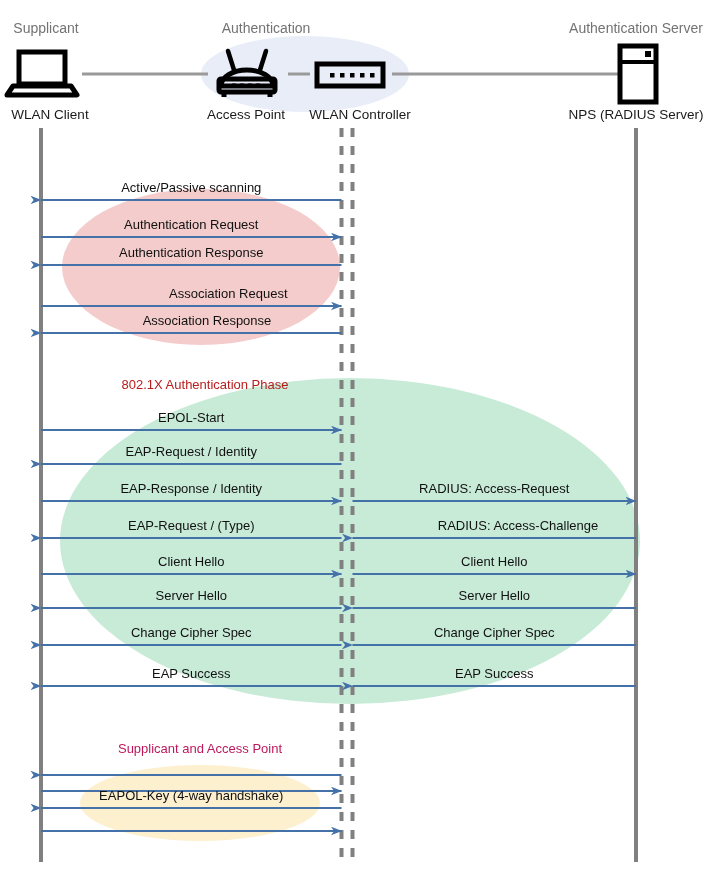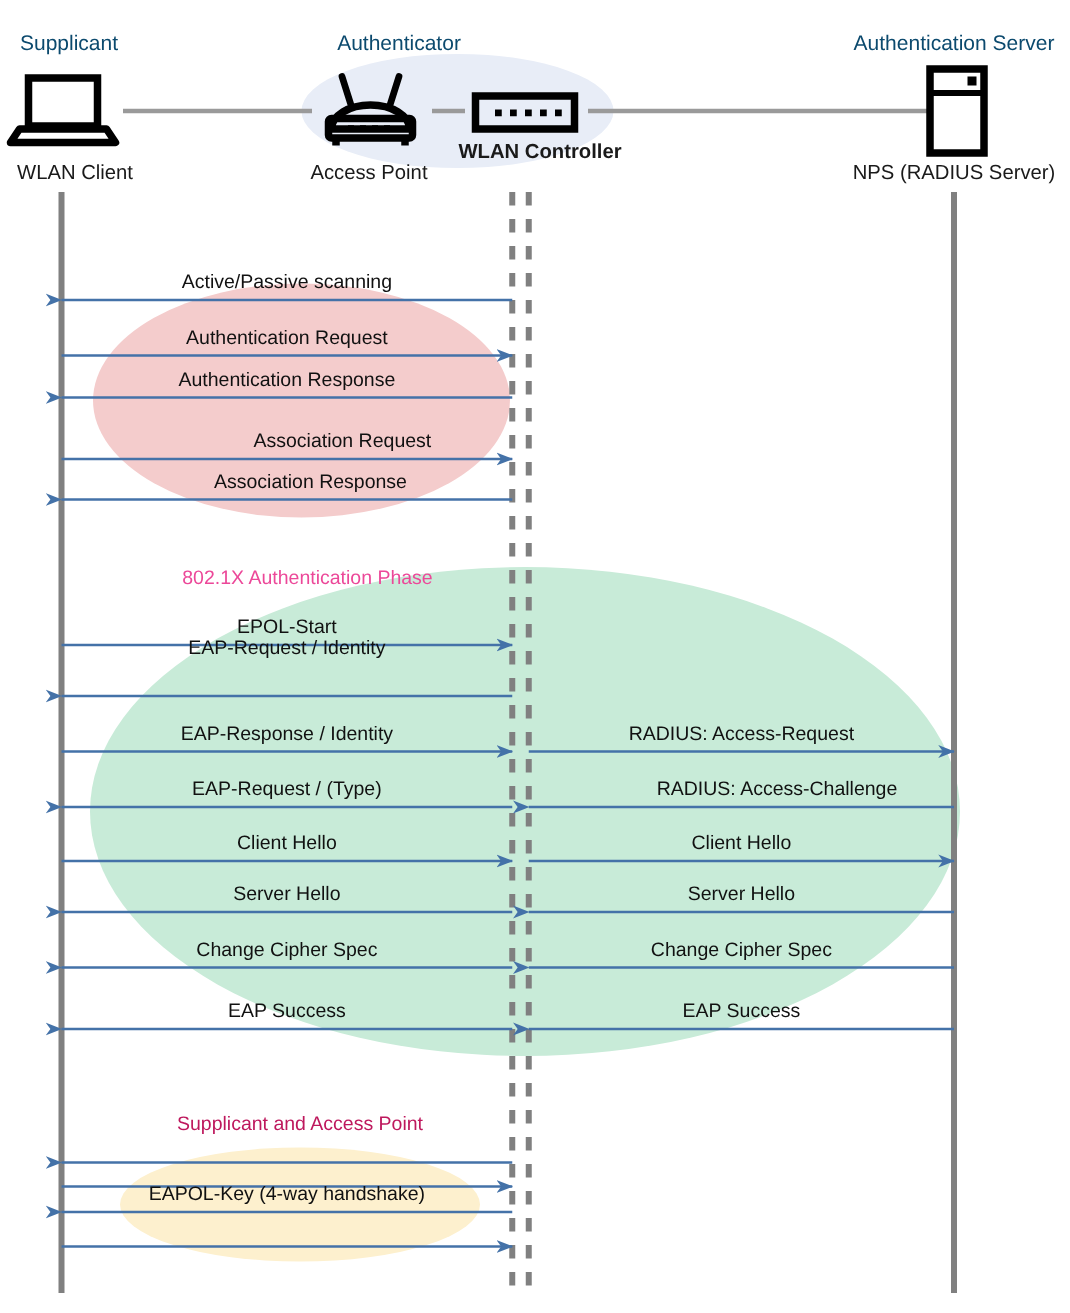--- a/index.html
+++ b/index.html
@@ -20,21 +20,21 @@
   svg.layer {
     position: absolute;
     left: 0;
     top: 0;
     width: 713px;
     height: 875px;
   }
   .hdr-title {
     position: absolute;
     font-size: 14px;
-    color: #0c4a6e;
+    color: #737373;
     white-space: nowrap;
     text-align: center;
   }
   .hdr-sub {
     position: absolute;
     font-size: 13.5px;
     color: #1a1a1a;
     white-space: nowrap;
     text-align: center;
   }
@@ -146,41 +146,41 @@
         <line x1="352.5" x2="636" y1="574" y2="574" stroke="#4472A8" stroke-width="1.8" marker-end="url(#arrR)"></line>
         <line x1="636" x2="352.5" y1="608" y2="608" stroke="#4472A8" stroke-width="1.8" marker-end="url(#arrL)"></line>
         <line x1="636" x2="352.5" y1="645" y2="645" stroke="#4472A8" stroke-width="1.8" marker-end="url(#arrL)"></line>
         <line x1="636" x2="352.5" y1="686" y2="686" stroke="#4472A8" stroke-width="1.8" marker-end="url(#arrL)"></line>
       </g>
   </svg>
 
   <div class="hdr-title" style="left:0px; top:20px; width:92px;">Supplicant</div>
   <div class="hdr-sub" style="left:0px; top:107px; width:100px;">WLAN Client</div>
 
-  <div class="hdr-title" style="left:206px; top:20px; width:120px;">Authenticator</div>
+  <div class="hdr-title" style="left:206px; top:20px; width:120px;">Authentication</div>
   <div class="hdr-sub" style="left:196px; top:107px; width:100px;">Access Point</div>
 
-  <div class="hdr-sub" style="left:300px; top:93px; width:120px;font-weight:bold;">WLAN Controller</div>
+  <div class="hdr-sub" style="left:300px; top:107px; width:120px;">WLAN Controller</div>
 
   <div class="hdr-title" style="left:541px; top:20px; width:190px;">Authentication Server</div>
   <div class="hdr-sub" style="left:541px; top:107px; width:190px;">NPS (RADIUS Server)</div>
 
 
-  <div class="phase-title" style="left:85px; top:376px; width:240px; color:#ec4899;">802.1X Authentication Phase</div>
+  <div class="phase-title" style="left:85px; top:376px; width:240px; color:#b91c1c;">802.1X Authentication Phase</div>
 
   <div class="phase-title" style="left:80px; top:740px; width:240px; color:#be185d;">Supplicant and Access Point</div>
 
   <div id="labels-left">
       <div class="msg-label" style="left: 191.25px; top: 180px;">Active/Passive scanning</div>
       <div class="msg-label" style="left: 191.25px; top: 217px;">Authentication Request</div>
       <div class="msg-label" style="left: 191.25px; top: 245px;">Authentication Response</div>
       <div class="msg-label" style="left: 191.25px; top: 286px; margin-left: 37px;">Association Request</div>
       <div class="msg-label" style="left: 207px; top: 313px;">Association Response</div>
       <div class="msg-label" style="left: 191.25px; top: 410px;">EPOL-Start</div>
-      <div class="msg-label" style="left: 191.25px; top: 424px;">EAP-Request / Identity</div>
+      <div class="msg-label" style="left: 191.25px; top: 444px;">EAP-Request / Identity</div>
       <div class="msg-label" style="left: 191.25px; top: 481px;">EAP-Response / Identity</div>
       <div class="msg-label" style="left: 191.25px; top: 518px;">EAP-Request / (Type)</div>
       <div class="msg-label" style="left: 191.25px; top: 554px;">Client Hello</div>
       <div class="msg-label" style="left: 191.25px; top: 588px;">Server Hello</div>
       <div class="msg-label" style="left: 191.25px; top: 625px;">Change Cipher Spec</div>
       <div class="msg-label" style="left: 191.25px; top: 666px;">EAP Success</div>
       <div class="msg-label" style="left: 191.25px; top: 788px;">EAPOL-Key (4-way handshake)</div>
     </div>
   <div id="labels-right">
       <div class="msg-label" style="left: 494.25px; top: 481px;">RADIUS: Access-Request</div>

